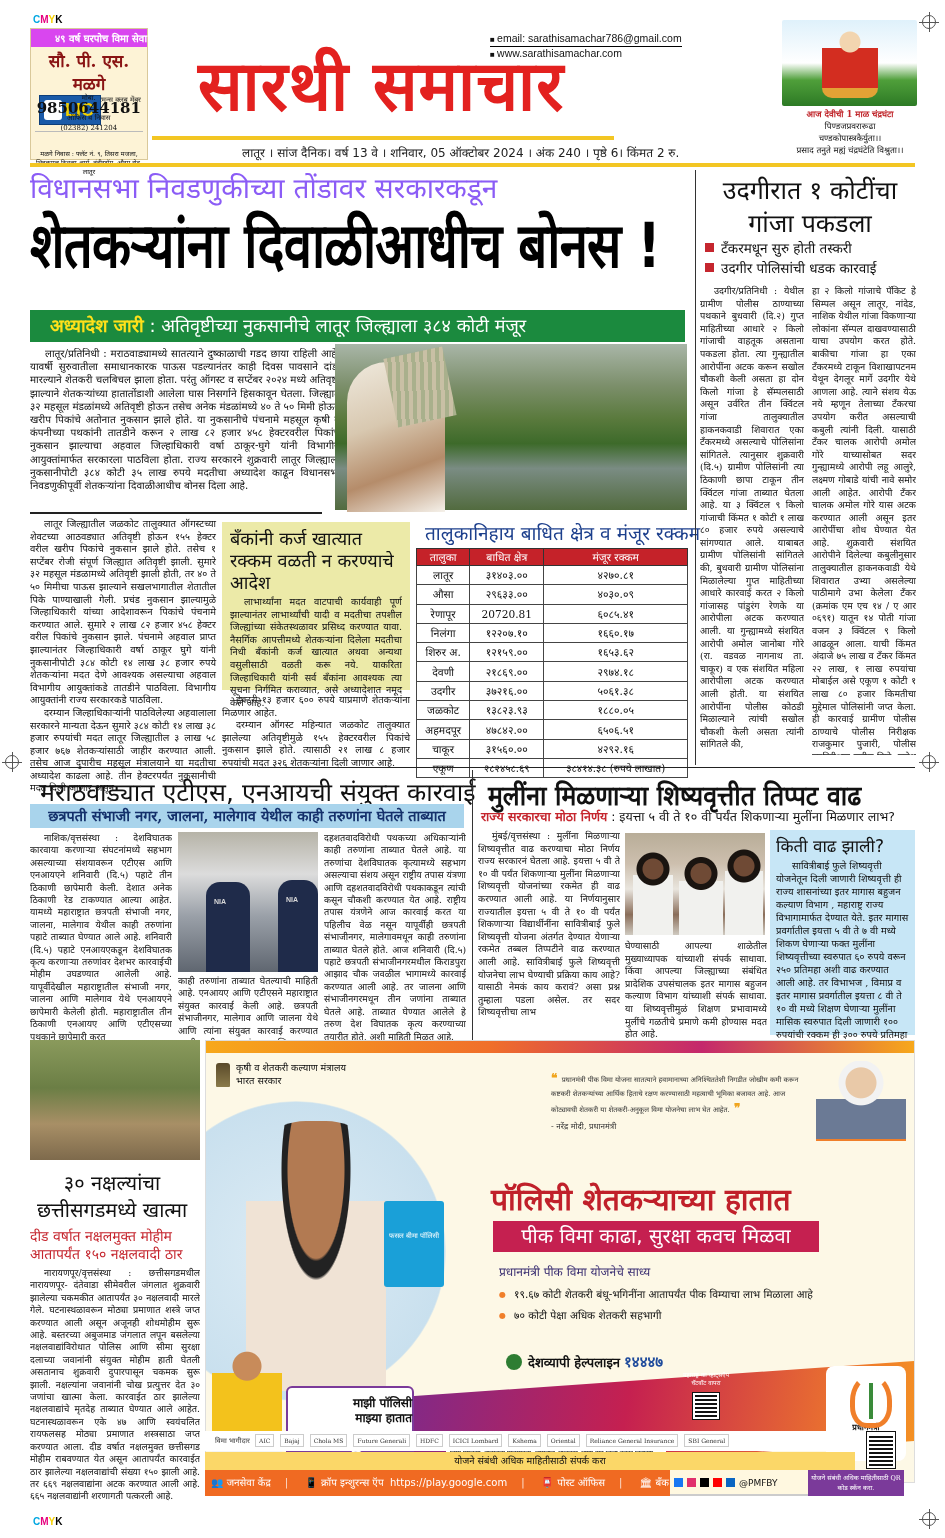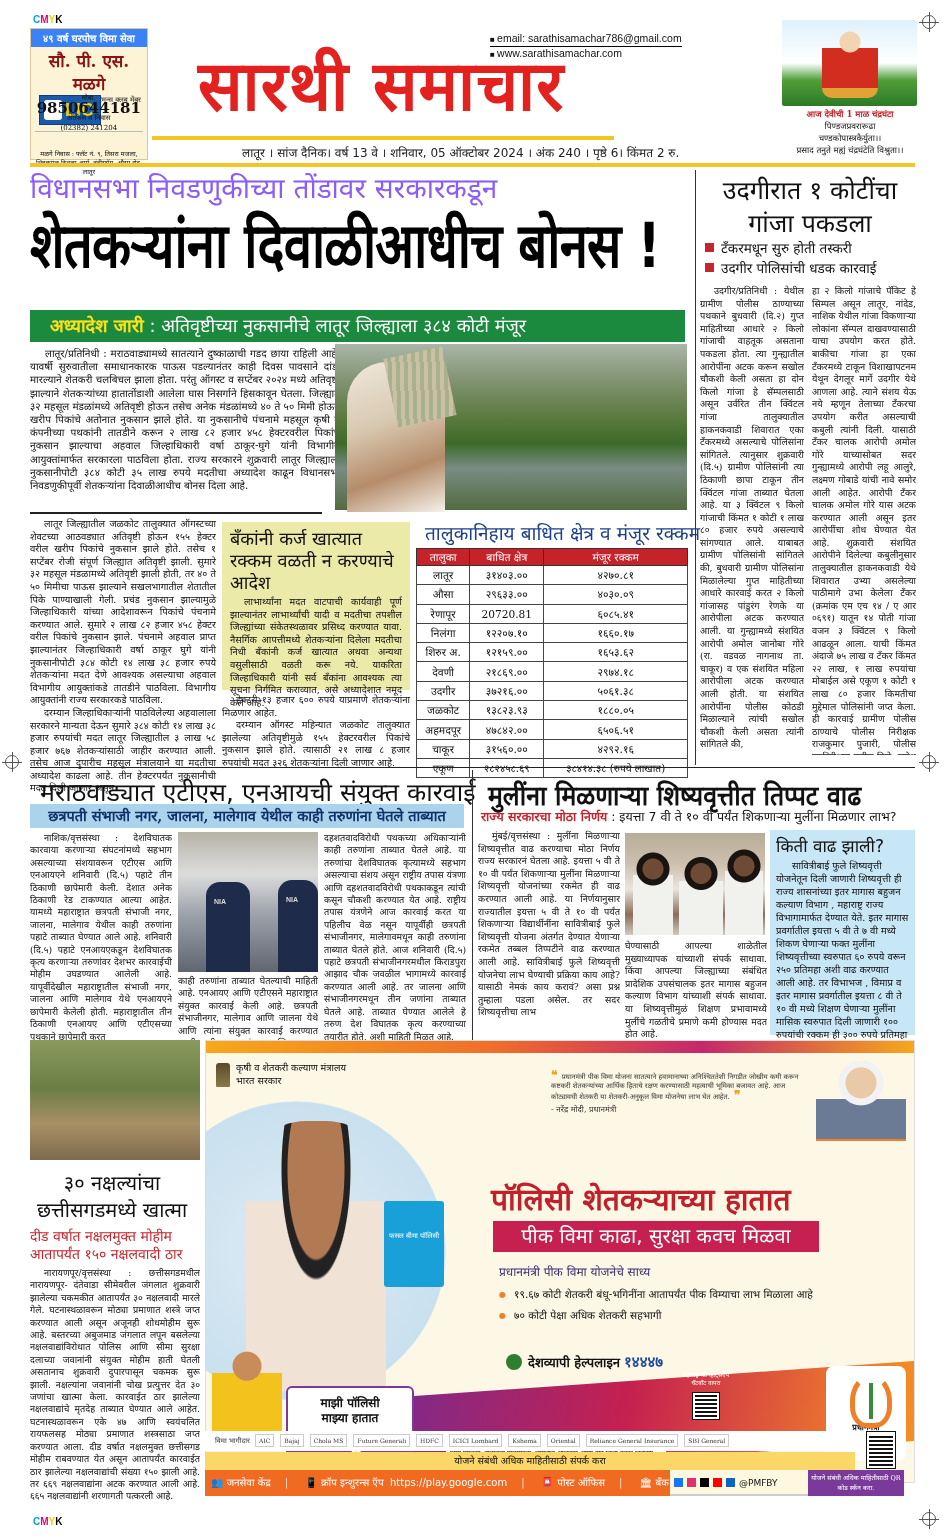--- a/index.html
+++ b/index.html
@@ -6,21 +6,21 @@
   body { width: 945px; height: 1538px; background: #fff; font-family: "DejaVu Serif", serif; color: #111; position: relative; overflow: hidden; }
   .abs { position: absolute; }
   .reg { position:absolute; width:14px; height:14px; border:1px solid #555; border-radius:50%; }
   .reg::before { content:""; position:absolute; left:6px; top:-4px; width:1px; height:20px; background:#555; }
   .reg::after { content:""; position:absolute; top:6px; left:-4px; height:1px; width:20px; background:#555; }
 
   
   .cmyk { left: 33px; top: 14px; font: bold 10px "Liberation Sans", sans-serif; }
   .cmyk .c{color:#00a7e1}.cmyk .m{color:#e6007e}.cmyk .y{color:#f5d000}.cmyk .k{color:#000}
   .lic-ad { left: 30px; top: 28px; width: 118px; height: 132px; background: #fdf3d6; border: 1px solid #d9c89a; }
-  .lic-ad .top { background: #3b82f6; color:#fff; font-size: 10px; font-weight:bold; text-align:center; padding:2px 0; }
+  .lic-ad .top { background: #d946ef; color:#fff; font-size: 10px; font-weight:bold; text-align:right; padding:2px 0; }
   .lic-ad .name { color:#8a1414; font-size:17px; font-weight:bold; text-align:center; margin-top:2px; }
   .lic-ad .sub { font-size:7px; text-align:right; padding-right:6px; }
   .lic-ad .logo { position:absolute; left:8px; top:66px; width:62px; height:30px; background:#1a5aa8; color:#f2d000; font: bold 18px "Liberation Sans",sans-serif; text-align:right; padding-right:6px; line-height:28px; border:1px solid #0d3e7a;}
   .lic-ad .logo::before{content:"";position:absolute;left:4px;top:4px;width:18px;height:20px;background:#fff;border-radius:3px;}
   .lic-ad .phone { position:absolute; right:6px; top:64px; font-size:7px; text-align:center; line-height:10px; }
   .lic-ad .addr { position:absolute; left:4px; right:4px; top:102px; font-size:6.5px; text-align:center; line-height:9px; border-top:1px solid #bbb; padding-top:18px;}
   .contact { left: 490px; top: 32px; font: 10.5px "Liberation Sans", sans-serif; line-height: 13px; }
   .contact div::before { content:"■ "; font-size:8px; }
   .logo-title { left: 198px; top: 46px; font: 900 66px "DejaVu Serif", serif; color:#e3211f; letter-spacing: 1px; line-height: 80px; transform: scaleY(1.05); }
   .yellow-rule { left: 152px; top: 136px; width: 462px; height: 4px; background:#f3c623; }
@@ -77,40 +77,40 @@
   .school-photo .girl { position:absolute; background: radial-gradient(circle at 50% 25%, #6f4a35 0 10px, #1a1410 11px 16px, transparent 17px), linear-gradient(180deg, transparent 0 28px, #f1f1ee 28px); border-radius: 12px 12px 0 0; }
   .kiti-box { left: 770px; top: 830px; width: 145px; height: 205px; background:#c7e6f6; padding: 4px 6px; }
   .kiti-box h3 { font: 17px "DejaVu Sans", sans-serif; font-weight: normal; }
   .kiti-box p { font-size: 9.6px; line-height: 13px; text-indent: 16px; margin-top: 2px; }
 
   
   .ad { left: 205px; top: 1040px; width: 710px; height: 443px; background:#fdf8e6; overflow:hidden; border:1px solid #ddd; }
   .ad-stripe { position:absolute; left:0; top:0; width:100%; height:12px; background: linear-gradient(90deg,#f7a81b 0%,#f06f2a 40%,#c4286c 70%,#f7a81b 100%); }
   .ad-ministry { position:absolute; left:10px; top:20px; font-size:9.5px; line-height:13px; padding-left:20px; }
   .ad-ministry::before { content:""; position:absolute; left:0; top:2px; width:14px; height:24px; background: linear-gradient(#5a4a2a,#8a7a4a); border-radius:3px 3px 1px 1px; }
-  .ad-quote { position:absolute; left:345px; top:30px; width:250px; font-size: 7px; line-height: 9px; color:#333; }
+  .ad-quote { position:absolute; left:345px; top:30px; width:250px; font-size: 7px; line-height: 14px; color:#333; }
   .ad-quote .q { color:#f0a51e; font-weight:bold; font-size:12px; }
   .ad-quote .by { font-size: 8px; margin-top:3px; }
   .ad-modi { position:absolute; left:610px; top:20px; width:90px; height:80px; background: radial-gradient(circle at 50% 28%, #e9c9a8 0 15px, #f2f2f2 16px 22px, transparent 23px), linear-gradient(180deg, transparent 0 38px, #6b7a95 38px); border-bottom: 2px solid #f07f2a; }
   .ad-circle { position:absolute; left:-60px; top:60px; width:300px; height:300px; background: radial-gradient(circle at 50% 50%, #ddecf5 0%, #c9e0ee 70%, #fdf8e6 71%); border-radius:50%; }
   .ad-man { position:absolute; left:40px; top:80px; width:140px; height:270px; background: radial-gradient(ellipse at 50% 18%, #b27a52 0 28px, #222 29px 34px, transparent 35px), linear-gradient(180deg, transparent 0 80px, #f0e3d5 80px); border-radius: 60px 60px 0 0; }
   .ad-card { position:absolute; left:178px; top:160px; width:60px; height:86px; background:#1aa0d8; border-radius:3px; color:#fff; font-size:7px; text-align:center; padding-top:30px; }
   .ad-h1 { position:absolute; left:285px; top:104px; font: bold 28px "DejaVu Serif", serif; color:#111; white-space:nowrap; }
   .ad-h2 { position:absolute; left:285px; top:137px; font: bold 30px "DejaVu Serif", serif; color:#c0202a; white-space:nowrap; }
   .ad-bar { position:absolute; left:287px; top:180px; width:326px; height:31px; background:#c52050; color:#fff; font: 20px "DejaVu Sans",sans-serif; text-align:center; line-height:31px; white-space:nowrap;}
   .ad-goal { position:absolute; left:293px; top:222px; font-size:12px; color:#3b2f72; }
   .ad-list { position:absolute; left:293px; top:243px; font-size:10.5px; line-height:20px; }
   .ad-list li { list-style:none; }
   .ad-list li::before { content:"●"; color:#f07f2a; margin-right:8px; font-size:8px; vertical-align:1px; }
   .ad-helpline { position:absolute; left:300px; top:310px; font: bold 13px "DejaVu Sans",sans-serif; white-space:nowrap;}
   .ad-helpline .num { color:#1f4b9c; font-size:15px; margin-left:4px; }
   .ad-helpline::before { content:""; display:inline-block; width:16px; height:16px; background:#2e7d32; border-radius:50%; margin-right:6px; vertical-align:-3px; }
   .ad-wave { position:absolute; left:180px; top:336px; width:600px; height:80px; background: linear-gradient(100deg,#7c2a8c 0%,#c52050 40%,#f07f2a 80%,#f7a81b 100%); transform: skewY(-4deg); }
   .ad-mascot { position:absolute; left:6px; top:300px; width:70px; height:140px; background: radial-gradient(circle at 50% 18%, #c88b5a 0 14px, transparent 15px), linear-gradient(180deg, transparent 0 32px, #f3c21c 32px 100px, #f4f4f4 100px); border-radius: 20px 20px 0 0; }
-  .ad-maazi { position:absolute; left:80px; top:345px; width:128px; height:60px; background:#fff; border:2px solid #7b3a9a; border-radius:6px; font: bold 12px "DejaVu Sans",sans-serif; text-align:center; padding-top:8px; line-height:15px; }
+  .ad-maazi { position:absolute; left:80px; top:345px; width:128px; height:60px; background:#fff; border:2px solid #7b3a9a; border-radius:6px; font: bold 12px "DejaVu Sans",sans-serif; text-align:right; padding-top:8px; line-height:15px; }
   .ad-maha { position:absolute; left:80px; top:408px; width:128px; height:34px; background:#7b3a9a; color:#fff; text-align:center; font: bold 14px "DejaVu Sans",sans-serif; line-height:18px; }
   .ad-maha small { display:block; font-size:7px; font-weight:normal; line-height:10px; }
   .ad-camp { position:absolute; left:240px; top:393px; width:220px; height:40px; background:#fff; font-size:6.5px; line-height:10px; padding: 0 4px; }
   .ad-camp .hd { background:#f07f2a; color:#fff; font-size:7.5px; margin: 0 -4px 2px; padding: 1px 4px; }
   .ad-qr { position:absolute; width:26px; height:26px; background: repeating-linear-gradient(0deg,#111 0 2px,#fff 2px 4px), #111; border:2px solid #fff; outline: 1px solid #111; }
   .ad-pmfby { position:absolute; left:620px; top:325px; width:80px; height:95px; background:#fff; border-radius:8px; text-align:center; font: bold 8px "DejaVu Sans",sans-serif; padding-top:56px; line-height:11px; }
   .ad-pmfby::before { content:""; position:absolute; left:24px; top:8px; width:32px; height:44px; border-radius: 50% 50% 40% 40%; border: 5px solid #f07f2a; border-top-color: transparent; background: linear-gradient(#3a8b3a,#3a8b3a) center/4px 36px no-repeat; }
 
   
   .ad-ins { position:absolute; left:205px; top:1431px; width:690px; height:20px; background:#fff; font-size:7px; line-height:20px; padding-left:10px; white-space:nowrap; color:#333; }
@@ -289,21 +289,21 @@
 <div class="col-text" style="left:178px;top:975px;width:140px;height:65px;overflow:hidden;font-size:9.2px;line-height:12.4px">
     <p style="text-indent:0">काही तरुणांना ताब्यात घेतल्याची माहिती आहे. एनआयए आणि एटीएसने महाराष्ट्रात संयुक्त कारवाई केली आहे. छत्रपती संभाजीनगर, मालेगाव आणि जालना येथे आणि त्यांना संयुक्त कारवाई करण्यात आली. राष्ट्रीय तपास यंत्रणा आणि</p>
   </div>
 <div class="col-text" style="left:324px;top:832px;width:142px;height:208px;overflow:hidden;font-size:9.2px;line-height:12.4px">
     <p style="text-indent:0">दहशतवादविरोधी पथकच्या अधिकाऱ्यांनी काही तरुणांना ताब्यात घेतले आहे. या तरुणांचा देशविघातक कृत्यामध्ये सहभाग असल्याचा संशय असून राष्ट्रीय तपास यंत्रणा आणि दहशतवादविरोधी पथकाकडून त्यांची कसून चौकशी करण्यात येत आहे. राष्ट्रीय तपास यंत्रणेने आज कारवाई करत या पहिलीच वेळ नसून यापूर्वीही छत्रपती संभाजीनगर, मालेगावमधून काही तरुणांना ताब्यात घेतले होते. आज शनिवारी (दि.५) पहाटे छत्रपती संभाजीनगरमधील किराडपुरा आझाद चौक जवळील भागामध्ये कारवाई करण्यात आली आहे. तर जालना आणि संभाजीनगरमधून तीन जणांना ताब्यात घेतले आहे. ताब्यात घेण्यात आलेले हे तरुण देश विघातक कृत्य करण्याच्या तयारीत होते, अशी माहिती मिळत आहे.</p>
   </div>
 
 <div class="vrule" style="left:472px;top:770px;height:270px"></div>
 
 <div class="abs sch-head">मुलींना मिळणाऱ्या शिष्यवृत्तीत तिप्पट वाढ</div>
-<div class="abs sch-sub"><span class="red">राज्य सरकारचा मोठा निर्णय</span><span> : इयत्ता 7 वी ते १० वी पर्यंत शिकणाऱ्या मुलींना मिळणार लाभ?</span></div>
+<div class="abs sch-sub"><span class="red">राज्य सरकारचा मोठा निर्णय</span><span> : इयत्ता ५ वी ते १० वी पर्यंत शिकणाऱ्या मुलींना मिळणार लाभ?</span></div>
 <div class="col-text" style="left:478px;top:830px;width:142px;height:208px;overflow:hidden;font-size:9.3px;line-height:12.6px">
     <p>मुंबई/वृत्तसंस्था : मुलींना मिळणाऱ्या शिष्यवृत्तीत वाढ करण्याचा मोठा निर्णय राज्य सरकारनं घेतला आहे. इयत्ता ५ वी ते १० वी पर्यंत शिकणाऱ्या मुलींना मिळणाऱ्या शिष्यवृत्ती योजनांच्या रकमेत ही वाढ करण्यात आली आहे. या निर्णयानुसार राज्यातील इयत्ता ५ वी ते १० वी पर्यंत शिकणाऱ्या विद्यार्थीनींना सावित्रीबाई फुले शिष्यवृत्ती योजना अंतर्गत देण्यात येणाऱ्या रकमेत तब्बल तिप्पटीने वाढ करण्यात आली आहे. सावित्रीबाई फुले शिष्यवृत्ती योजनेचा लाभ घेण्याची प्रक्रिया काय आहे? यासाठी नेमकं काय करावं? असा प्रश्न तुम्हाला पडला असेल. तर सदर शिष्यवृत्तीचा लाभ</p>
   </div>
 <div class="abs school-photo">
   <div class="girl" style="left:8px;top:14px;width:40px;height:88px"></div>
   <div class="girl" style="left:54px;top:20px;width:44px;height:82px"></div>
   <div class="girl" style="left:100px;top:10px;width:38px;height:92px"></div>
 </div>
 <div class="col-text" style="left:625px;top:940px;width:142px;height:98px;overflow:hidden;font-size:9.3px;line-height:12.6px">
     <p style="text-indent:0">घेण्यासाठी आपल्या शाळेतील मुख्याध्यापक यांच्याशी संपर्क साधावा. किंवा आपल्या जिल्ह्याच्या संबंधित प्रादेशिक उपसंचालक इतर मागास बहुजन कल्याण विभाग यांच्याशी संपर्क साधावा. या शिष्यवृत्तीमुळं शिक्षण प्रभावामध्ये मुलींचे गळतीचे प्रमाणे कमी होण्यास मदत होत आहे.</p>

